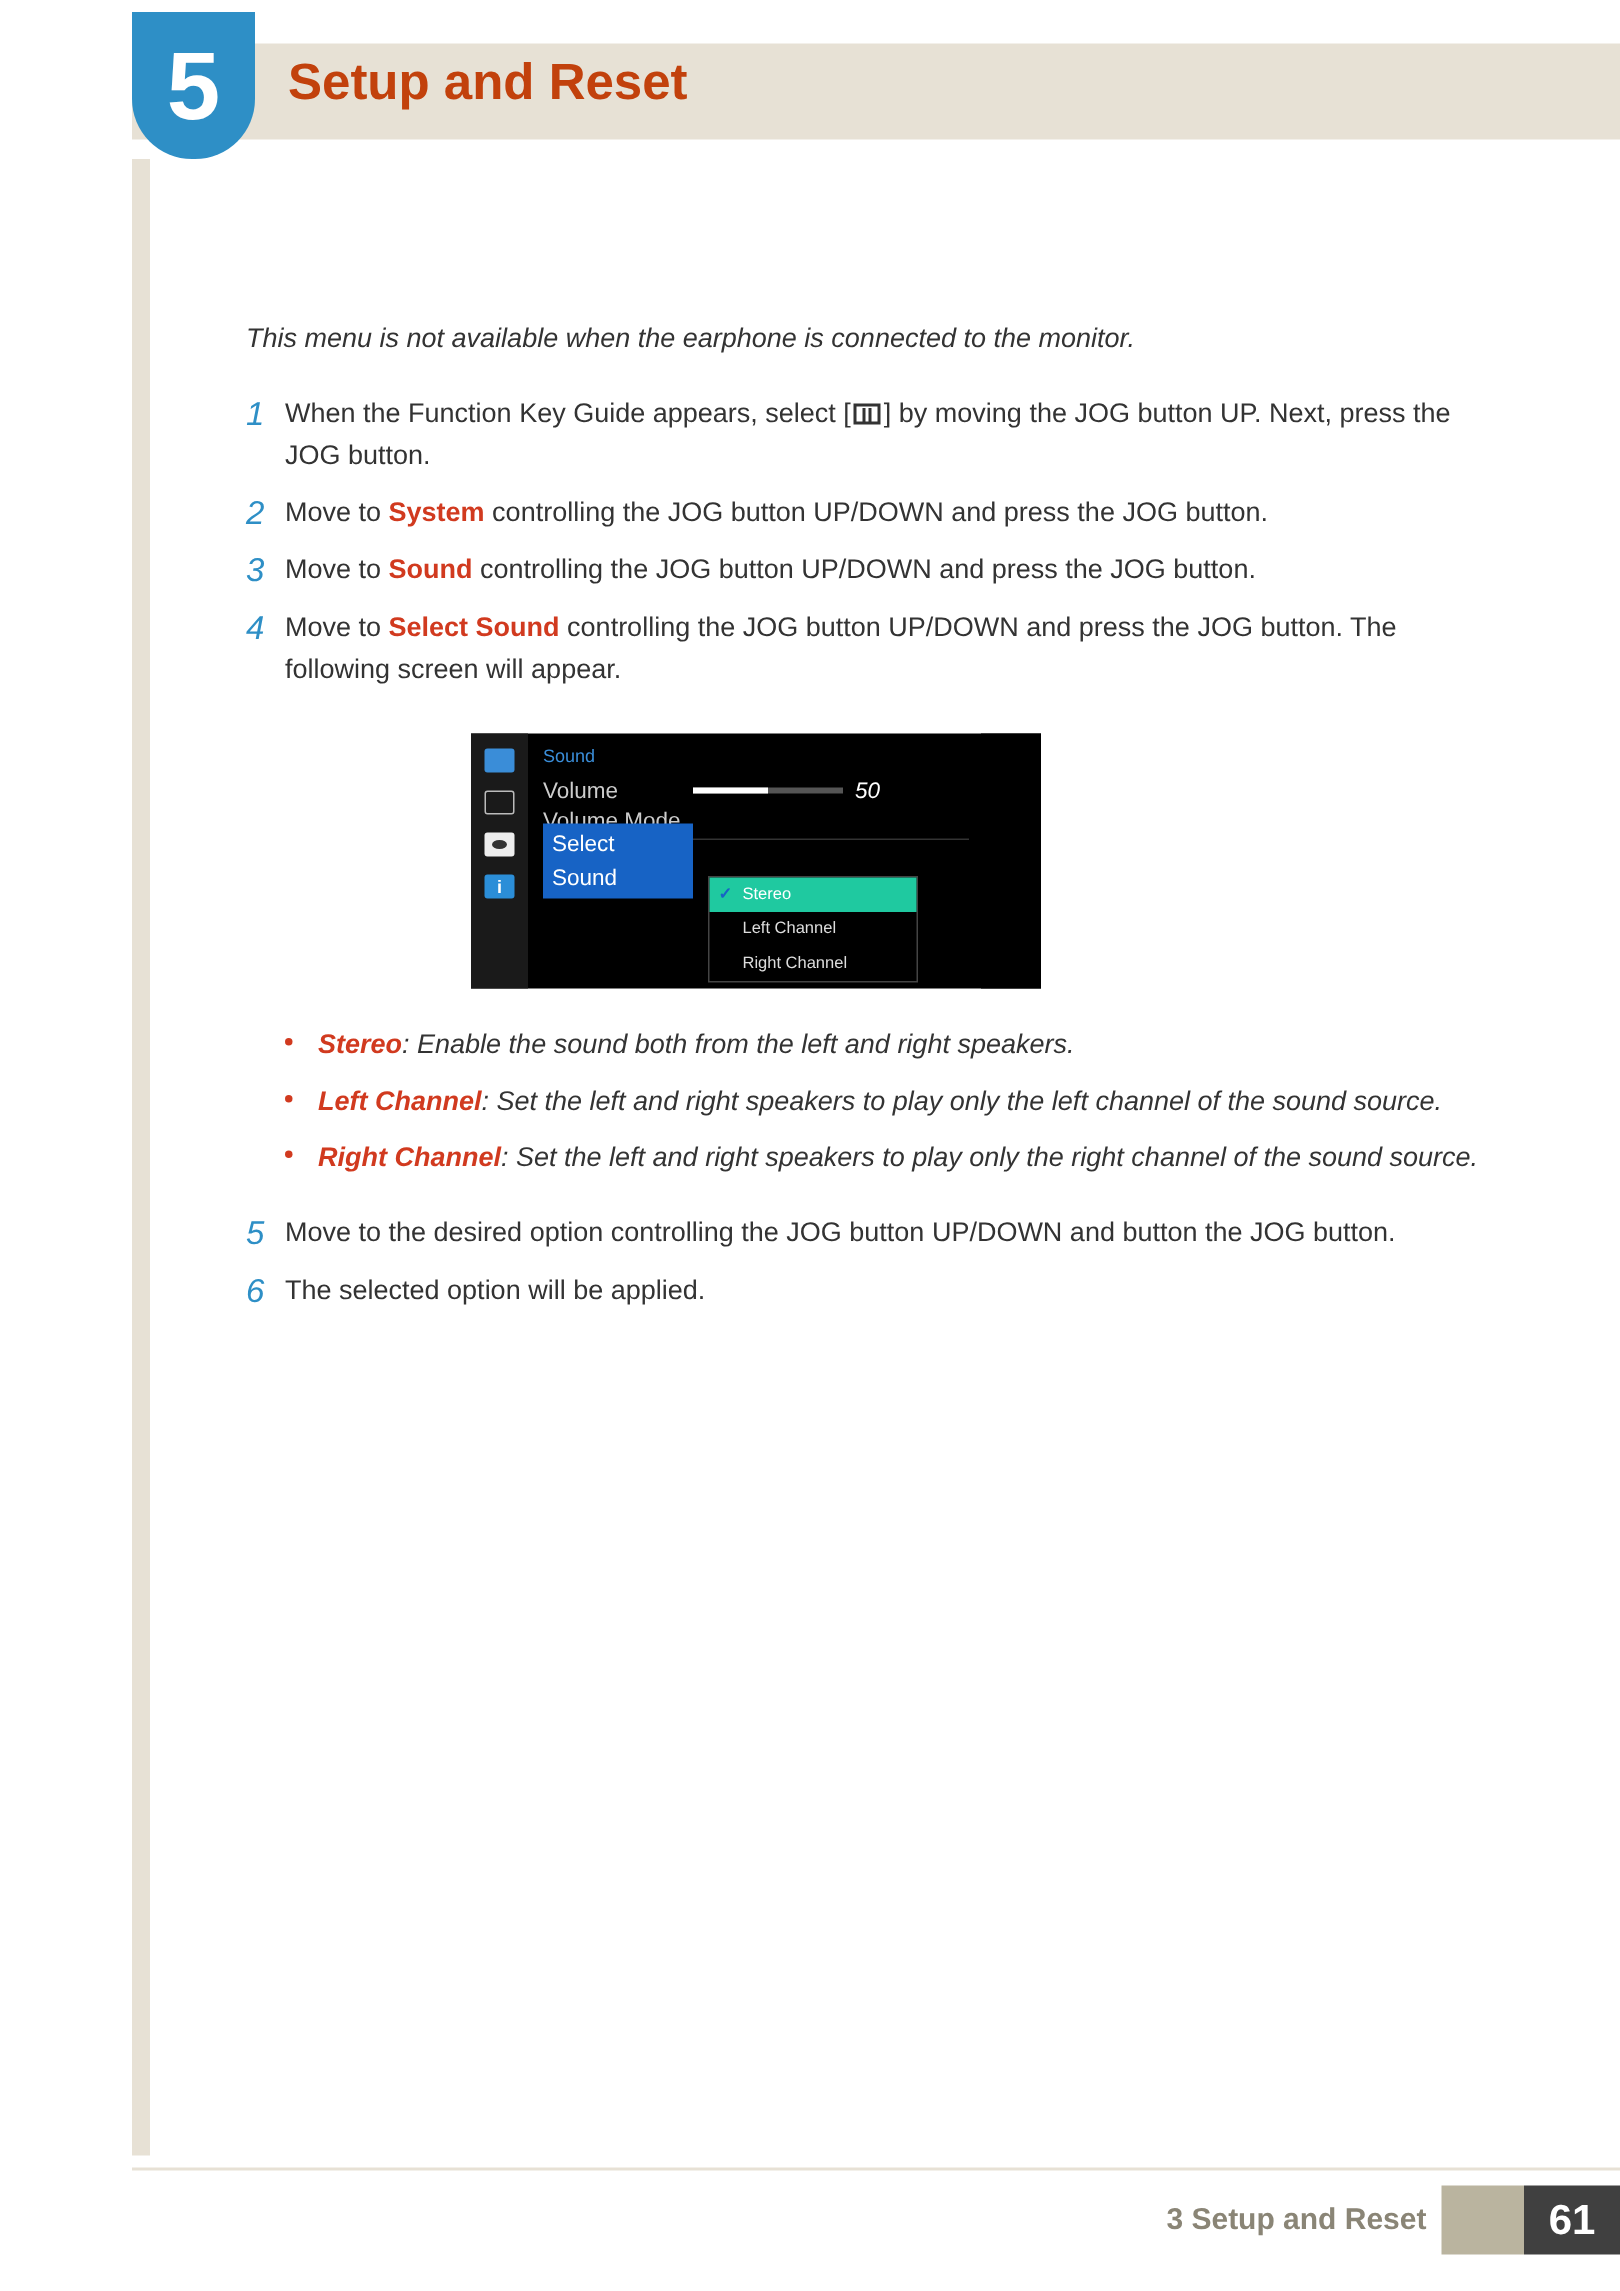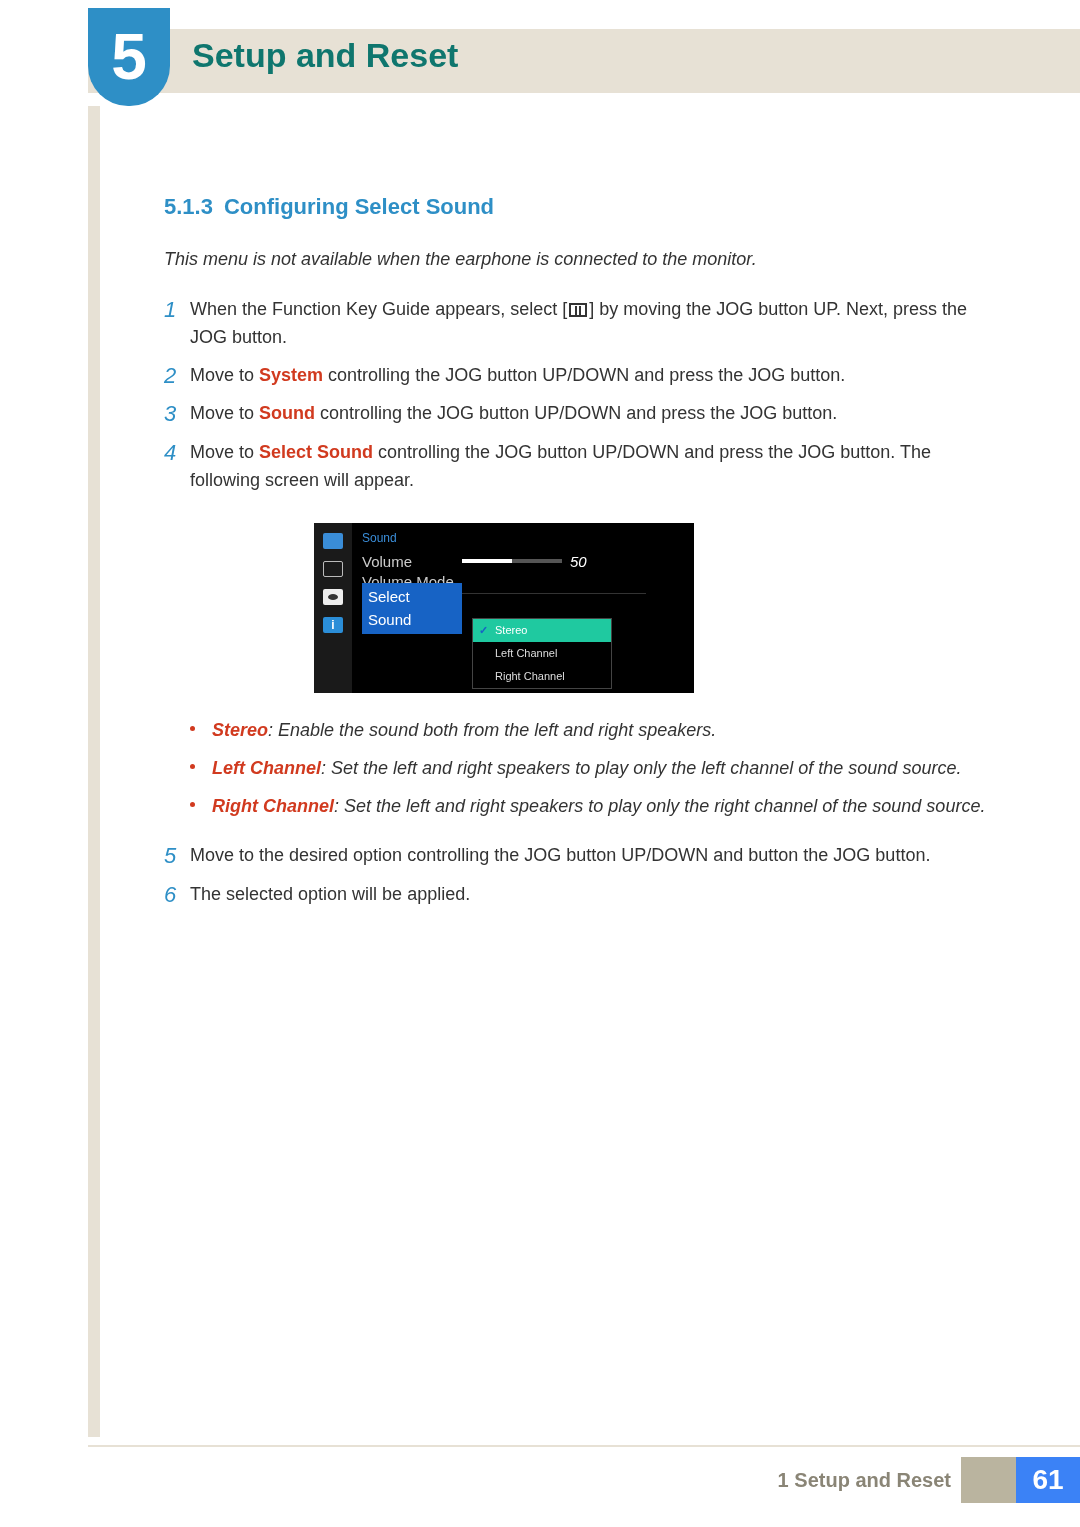--- a/index.html
+++ b/index.html
@@ -36,21 +36,21 @@
     justify-content: center;
     font-size: 64px;
     font-weight: bold;
   }
   .chapter-title {
     position: absolute;
     left: 192px;
     top: 36px;
     font-size: 34px;
     font-weight: bold;
-    color: #0f766e;
+    color: #c2410c;
   }
   
   .left-stripe {
     position: absolute;
     left: 88px;
     top: 106px;
     width: 12px;
     bottom: 90px;
     background: #e7e1d5;
   }
@@ -218,42 +218,38 @@
     margin-right: 10px;
   }
   .footer-chip {
     width: 55px;
     height: 46px;
     background: #bab49f;
   }
   .footer-page {
     width: 64px;
     height: 46px;
-    background: #3b82f6;
+    background: #404040;
     color: #fff;
     font-size: 28px;
     font-weight: bold;
     display: flex;
     align-items: center;
     justify-content: center;
   }
 </style>
 </head>
 <body>
 
 <div class="topbar"></div>
 <div class="chapter-badge">5</div>
 <div class="chapter-title">Setup and Reset</div>
 <div class="left-stripe"></div>
 
 <div class="content">
-  <div>
-    <span class="sub-number">5.1.3</span>
-    <span class="sub-title">Configuring Select Sound</span>
-  </div>
 
   <p class="intro">This menu is not available when the earphone is connected to the monitor.</p>
 
   <ul class="steps">
     <li>
       <span class="step-num">1</span>
       <span class="step-body">
         <span>When the Function Key Guide appears, select [</span><span class="menu-icon"></span><span>] by moving the JOG button UP. Next, press the JOG button.</span>
       </span>
     </li>
@@ -326,16 +322,16 @@
     </li>
     <li>
       <span class="step-num">6</span>
       <span class="step-body">The selected option will be applied.</span>
     </li>
   </ul>
 </div>
 
 <div class="footer-line"></div>
 <div class="footer">
-  <span class="footer-text">1 Setup and Reset</span>
+  <span class="footer-text">3 Setup and Reset</span>
   <span class="footer-chip"></span>
   <span class="footer-page">61</span>
 </div>
 
 </body></html>

